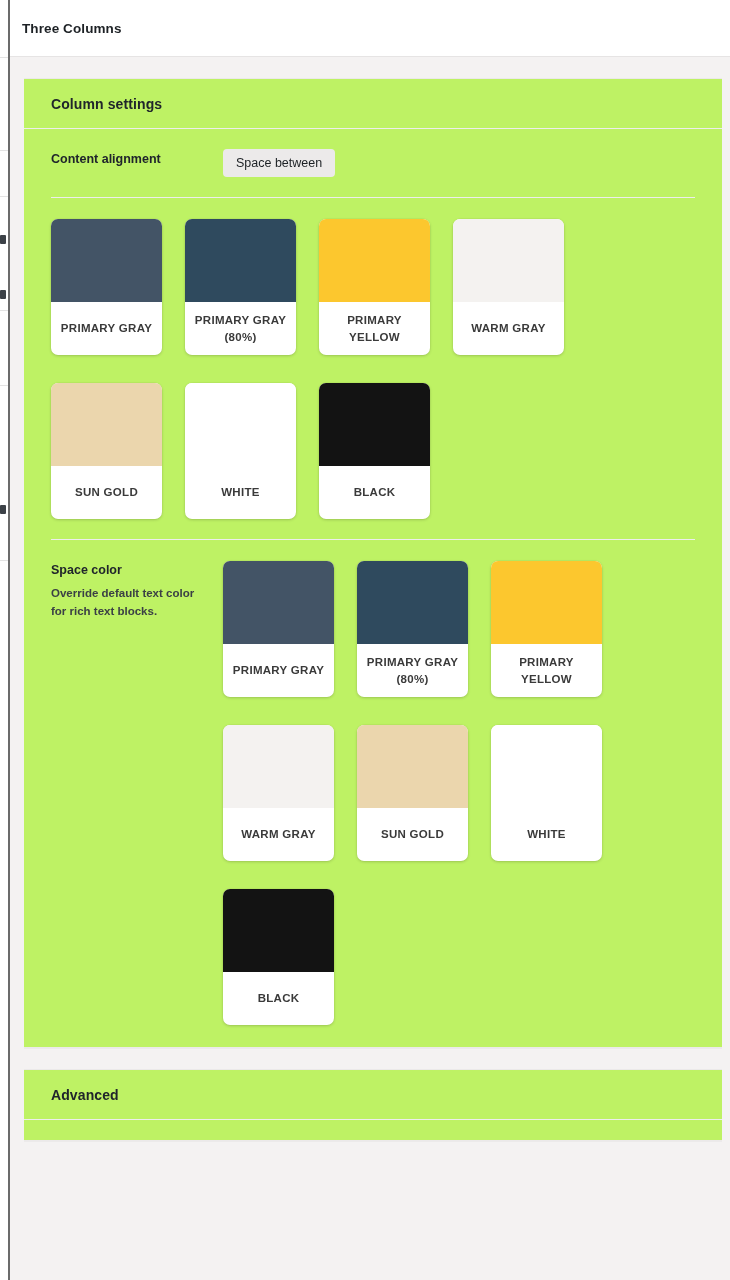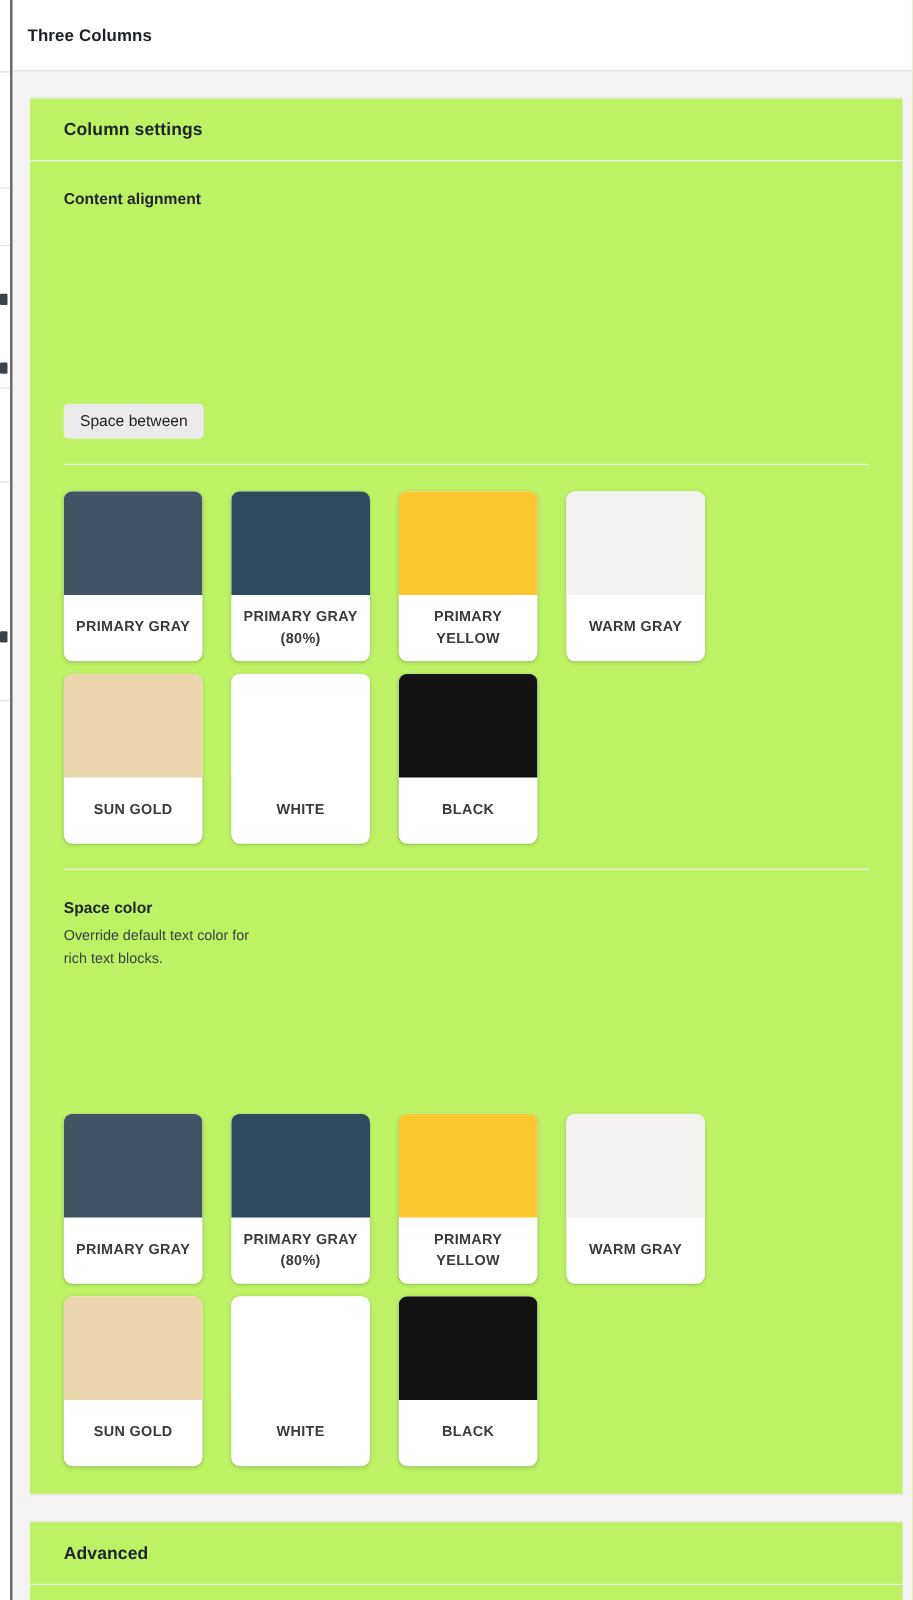--- a/index.html
+++ b/index.html
@@ -95,40 +95,39 @@
     font-size: 14px;
     font-weight: bold;
     color: #20252b;
     letter-spacing: .1px;
   }
 
   .setting-row {
     display: flex;
     padding: 20px 0 0 0;
     margin: 0 27px;
-    flex-direction: column;
   }
   .setting-row.with-divider {
     border-bottom: 1px solid #ededed;
     padding-bottom: 20px;
   }
   .setting-label-col {
     width: 172px;
     flex: 0 0 172px;
     padding-top: 2px;
   }
   .setting-label {
     font-size: 12.5px;
     font-weight: bold;
     color: #20252b;
     line-height: 1.35;
   }
   .setting-help {
     font-size: 11.5px;
-    font-weight: normal;
+    font-weight: bold;
     color: #3b4045;
     line-height: 1.55;
     margin-top: 6px;
     max-width: 150px;
   }
   .setting-control-col {
     flex: 1 1 auto;
   }
 
   
@@ -144,21 +143,21 @@
     font-family: "Liberation Sans", sans-serif;
     font-size: 12.5px;
     color: #1d2125;
     cursor: pointer;
   }
 
   
   .swatch-grid {
     display: flex;
     flex-wrap: wrap;
-    gap: 10px 23px;
+    gap: 28px 23px;
     padding-top: 1px;
   }
   .swatch {
     width: 111px;
     height: 136px;
     background: #ffffff;
     border-radius: 7px;
     box-shadow: 0 1px 3px rgba(0,0,0,0.17), 0 0 0 0.5px rgba(0,0,0,0.04);
     display: flex;
     flex-direction: column;

